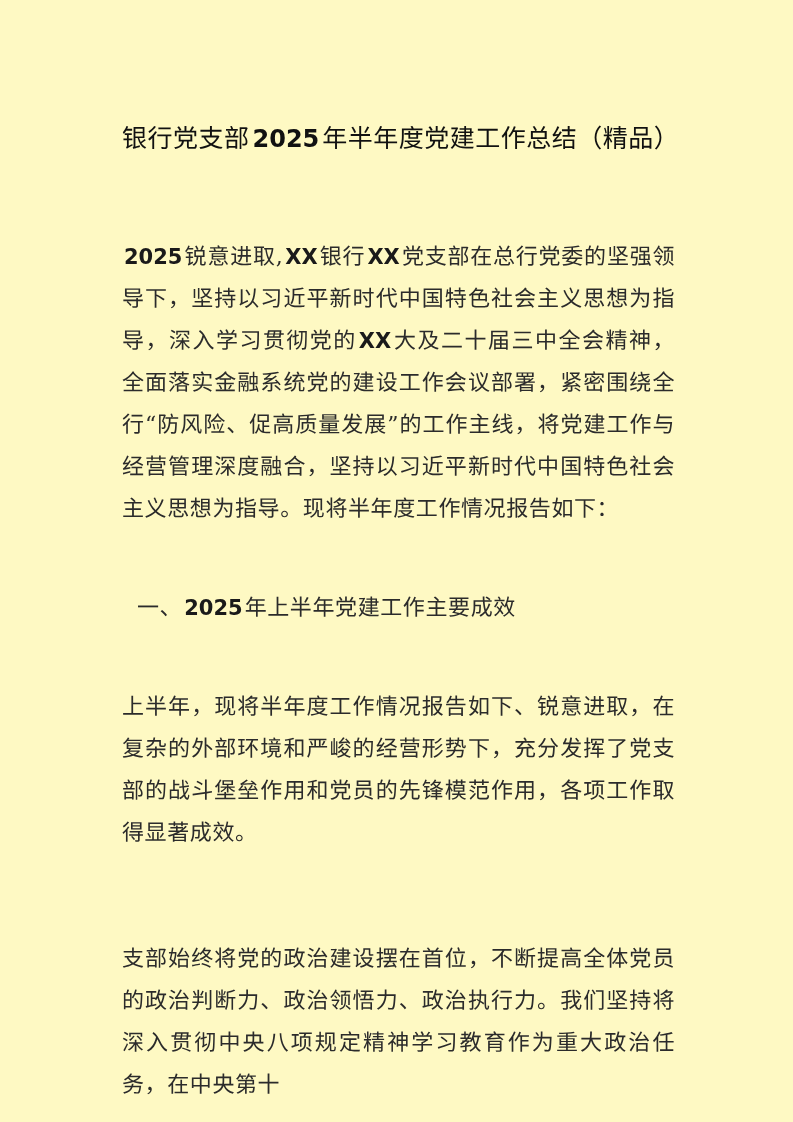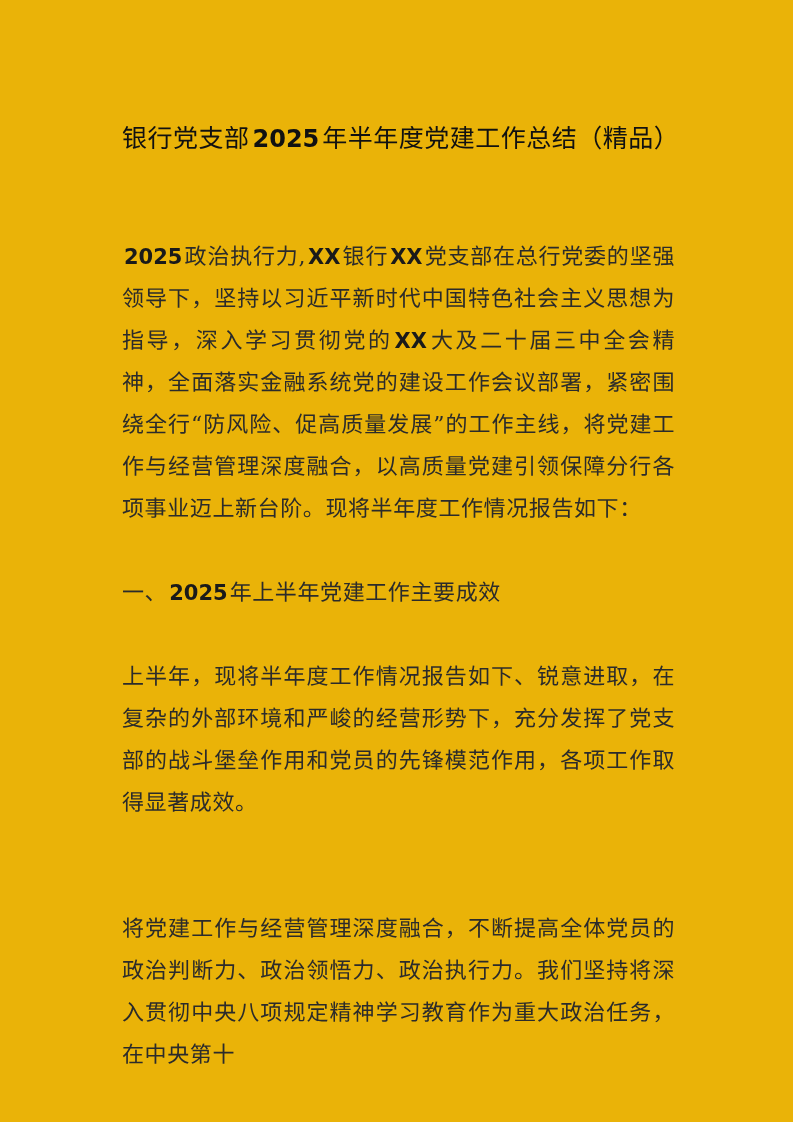--- a/index.html
+++ b/index.html
@@ -7,21 +7,21 @@
     padding: 0;
     background: #ffffff;
   }
   body {
     font-family: "DejaVu Serif", "Liberation Serif", serif;
   }
   .page {
     position: relative;
     width: 793px;
     height: 1122px;
-    background: #eab308;
+    background: #fef9c3;
     overflow: hidden;
     box-sizing: border-box;
   }
   .content {
     position: absolute;
     left: 122px;
     top: 0;
     width: 553px;
   }
   .doc-title {
@@ -57,21 +57,21 @@
     font-family: "DejaVu Sans", "Liberation Sans", sans-serif;
     font-weight: 700;
     font-size: 21px;
     letter-spacing: 0;
     padding: 0 2px;
     color: #1a1a1a;
   }
   .gap-first { height: 80px; }
   .gap { height: 42px; }
   .heading {
-    margin: 0;
+    margin: 15px;
     font-size: 22px;
     line-height: 42px;
     color: #2b2b2b;
     letter-spacing: 0.6px;
     font-weight: 400;
     text-align: left;
   }
   .heading .lat {
     font-family: "DejaVu Sans", "Liberation Sans", sans-serif;
     font-weight: 700;
@@ -87,24 +87,24 @@
 <div class="page">
   <div class="content">
 
     <h1 class="doc-title">
       <span>银行党支部</span><span class="lat">2025</span><span>年半年度党建工作总结（精品）</span>
     </h1>
 
     <div class="gap-first"></div>
 
     <div id="blocks-host">
-        <p class="para"><span class="lat">2025</span><span>政治执行力,</span><span class="lat">XX</span><span>银行</span><span class="lat">XX</span><span>党支部在总行党委的坚强领导下，坚持以习近平新时代中国特色社会主义思想为指导，深入学习贯彻党的</span><span class="lat">XX</span><span>大及二十届三中全会精神，全面落实金融系统党的建设工作会议部署，紧密围绕全行“防风险、促高质量发展”的工作主线，将党建工作与经营管理深度融合，以高质量党建引领保障分行各项事业迈上新台阶。现将半年度工作情况报告如下：</span></p>
+        <p class="para"><span class="lat">2025</span><span>锐意进取,</span><span class="lat">XX</span><span>银行</span><span class="lat">XX</span><span>党支部在总行党委的坚强领导下，坚持以习近平新时代中国特色社会主义思想为指导，深入学习贯彻党的</span><span class="lat">XX</span><span>大及二十届三中全会精神，全面落实金融系统党的建设工作会议部署，紧密围绕全行“防风险、促高质量发展”的工作主线，将党建工作与经营管理深度融合，坚持以习近平新时代中国特色社会主义思想为指导。现将半年度工作情况报告如下：</span></p>
         <div class="gap"></div>
         <p class="heading"><span>一、</span><span class="lat">2025</span><span>年上半年党建工作主要成效</span></p>
         <div class="gap"></div>
         <p class="para"><span>上半年，现将半年度工作情况报告如下、锐意进取，在复杂的外部环境和严峻的经营形势下，充分发挥了党支部的战斗堡垒作用和党员的先锋模范作用，各项工作取得显著成效。</span></p>
         <div class="gap"></div>
         <div class="gap"></div>
-        <p class="para"><span>将党建工作与经营管理深度融合，不断提高全体党员的政治判断力、政治领悟力、政治执行力。我们坚持将深入贯彻中央八项规定精神学习教育作为重大政治任务，在中央第十</span></p>
+        <p class="para"><span>支部始终将党的政治建设摆在首位，不断提高全体党员的政治判断力、政治领悟力、政治执行力。我们坚持将深入贯彻中央八项规定精神学习教育作为重大政治任务，在中央第十</span></p>
       </div>
 
   </div>
 </div>
 
 </body></html>

